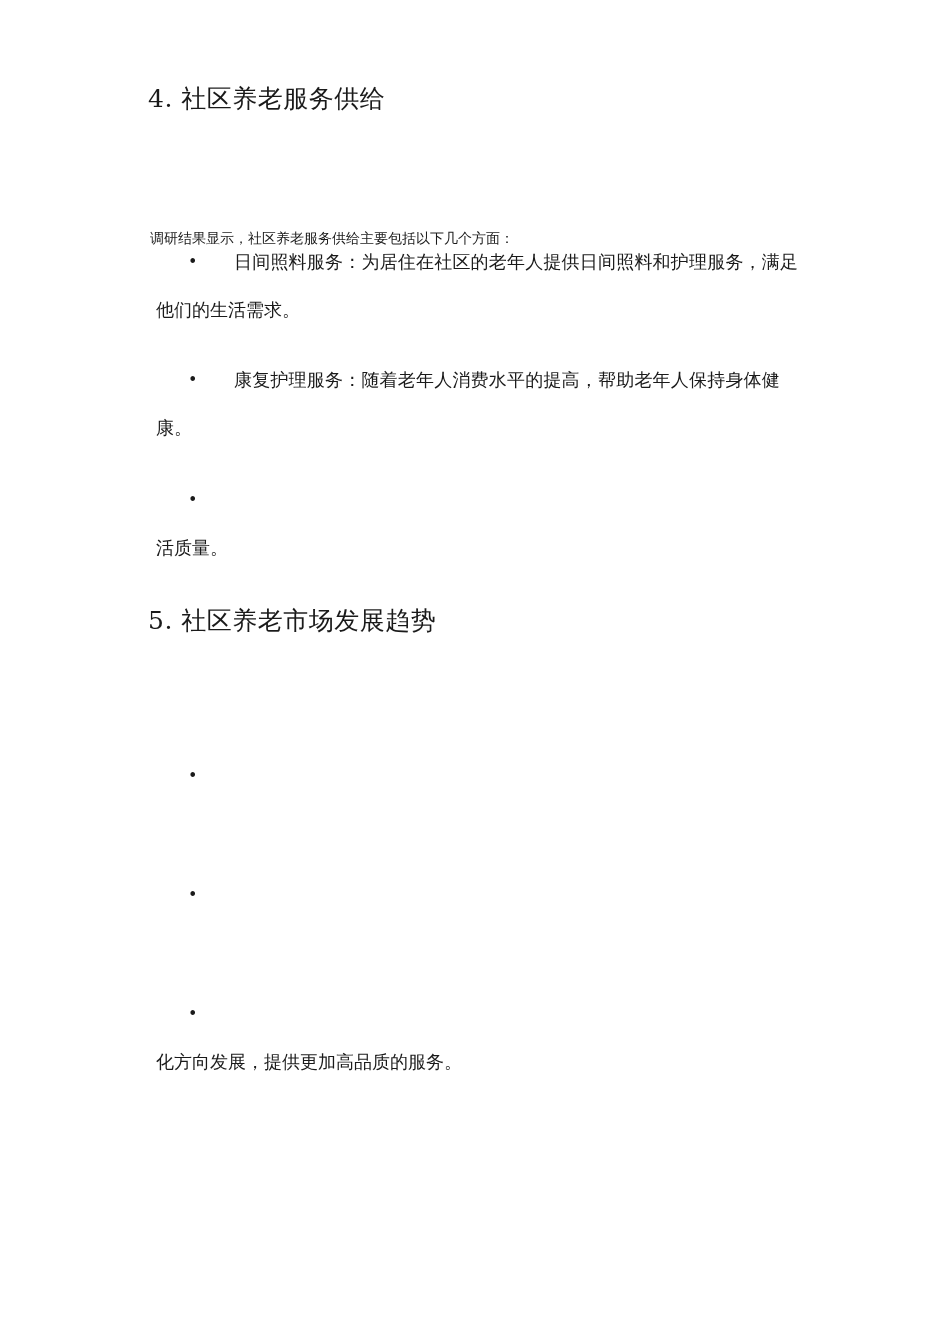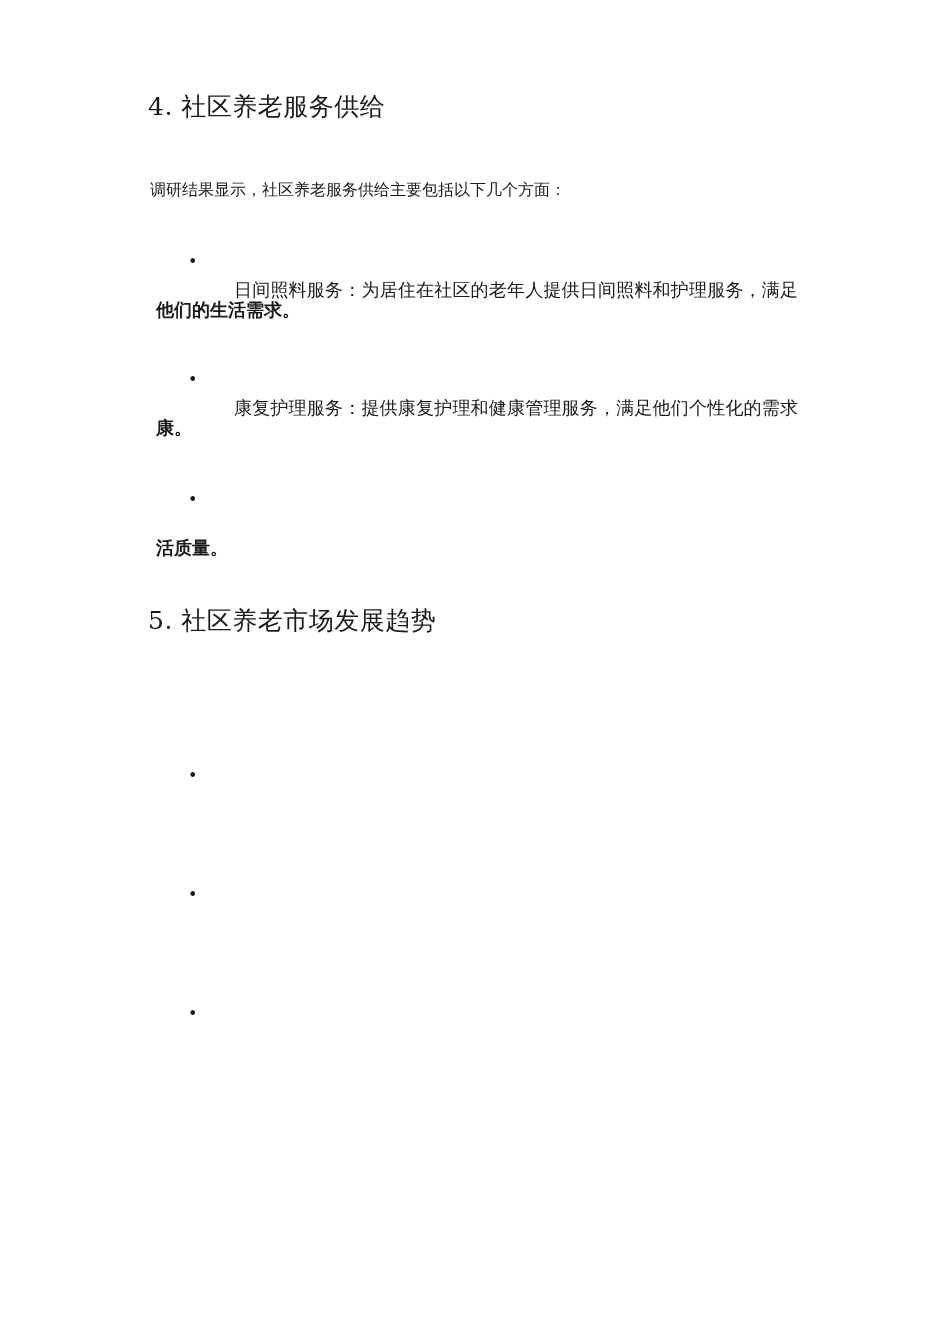--- a/index.html
+++ b/index.html
@@ -24,23 +24,24 @@
       position: absolute;
       left: 148px;
       font-size: 25px;
       line-height: 30px;
       white-space: nowrap;
       letter-spacing: 0.5px;
     }
     .para {
       position: absolute;
       left: 150px;
-      font-size: 16px;
+      font-size: 14px;
       line-height: 24px;
       white-space: nowrap;
+      margin-top: 48px;
     }
     .bullet-item {
       position: absolute;
       left: 150px;
       width: 680px;
     }
     .bullet-line1 {
       position: relative;
       height: 24px;
       font-size: 18px;
@@ -52,52 +53,50 @@
       left: 38px;
       top: 0;
       font-size: 16px;
       line-height: 24px;
     }
     .bullet-text {
       position: absolute;
       left: 84px;
       top: 0;
       letter-spacing: 0.2px;
-      margin-top: 28px;
     }
     .bullet-line2 {
       position: absolute;
       left: 6px;
       top: 48px;
       font-size: 18px;
       line-height: 24px;
       white-space: nowrap;
-      font-weight: bold;
     }
   </style>
 </head>
 <body>
 
 <div class="page">
 
-  <div class="heading" style="top:92px;">4. 社区养老服务供给</div>
+  <div class="heading" style="top:84px;">4. 社区养老服务供给</div>
   <div class="para" style="top:178px;">调研结果显示，社区养老服务供给主要包括以下几个方面：</div>
 
   <div class="bullet-item" style="top:250px;">
     <div class="bullet-line1">
       <span class="bullet-dot">•</span>
       <span class="bullet-text">日间照料服务：为居住在社区的老年人提供日间照料和护理服务，满足</span>
     </div>
     <div class="bullet-line2">他们的生活需求。</div>
   </div>
 
   <div class="bullet-item" style="top:368px;">
     <div class="bullet-line1">
       <span class="bullet-dot">•</span>
-      <span class="bullet-text">康复护理服务：提供康复护理和健康管理服务，满足他们个性化的需求</span>
+      <span class="bullet-text">康复护理服务：随着老年人消费水平的提高，帮助老年人保持身体健</span>
     </div>
     <div class="bullet-line2">康。</div>
   </div>
 
   <div class="bullet-item" style="top:488px;">
     <div class="bullet-line1">
       <span class="bullet-dot">•</span>
     </div>
     <div class="bullet-line2">活质量。</div>
   </div>
@@ -113,15 +112,16 @@
   <div class="bullet-item" style="top:883px;">
     <div class="bullet-line1">
       <span class="bullet-dot">•</span>
     </div>
   </div>
 
   <div class="bullet-item" style="top:1002px;">
     <div class="bullet-line1">
       <span class="bullet-dot">•</span>
     </div>
+    <div class="bullet-line2">化方向发展，提供更加高品质的服务。</div>
   </div>
 
 </div>
 
 </body></html>

